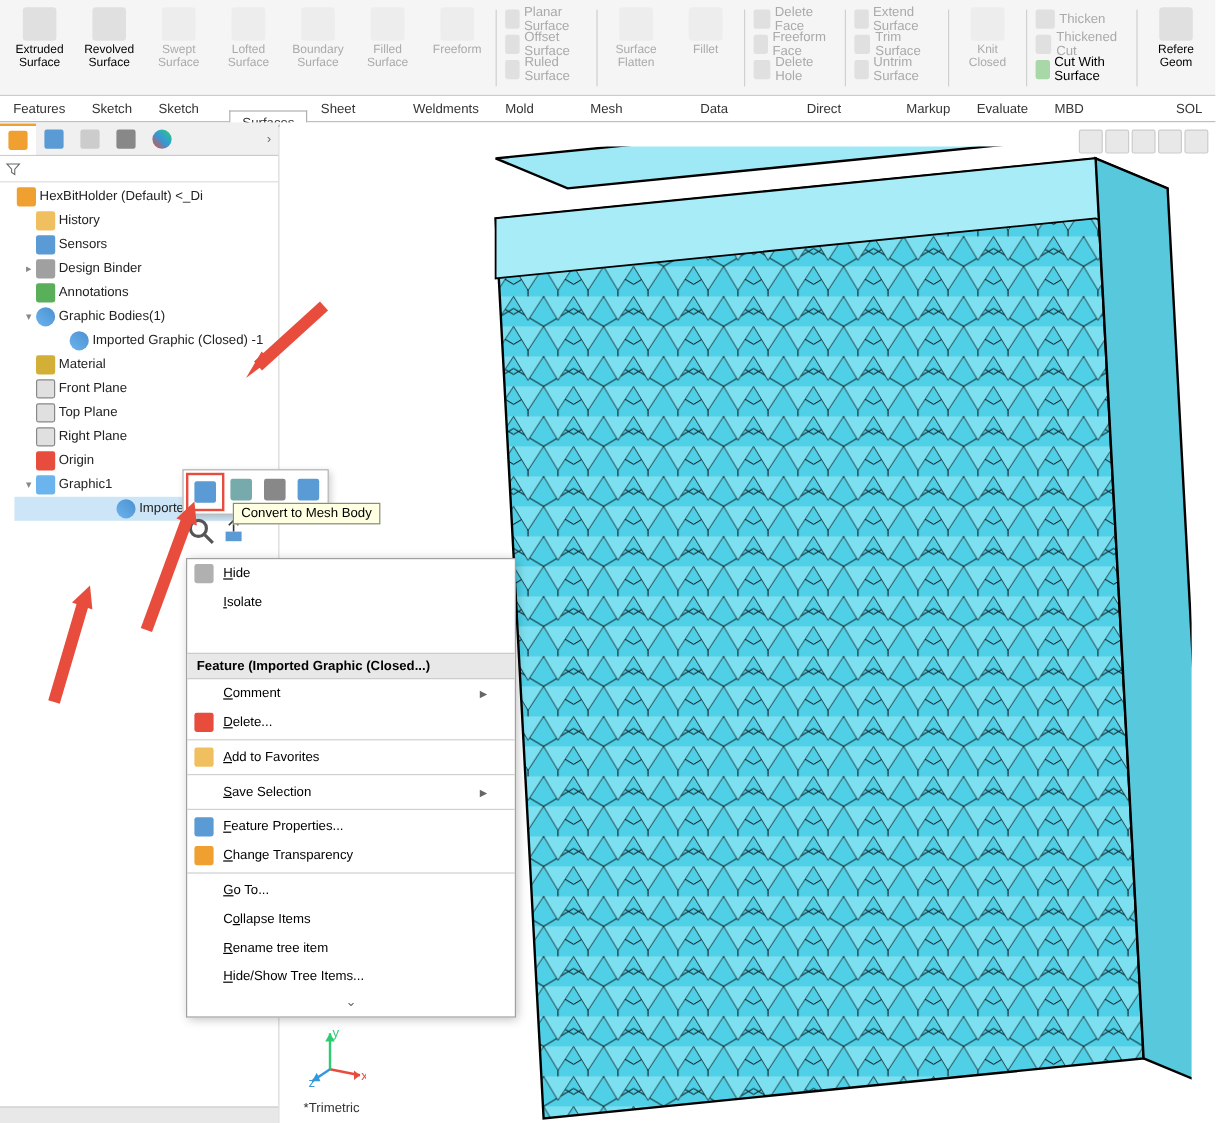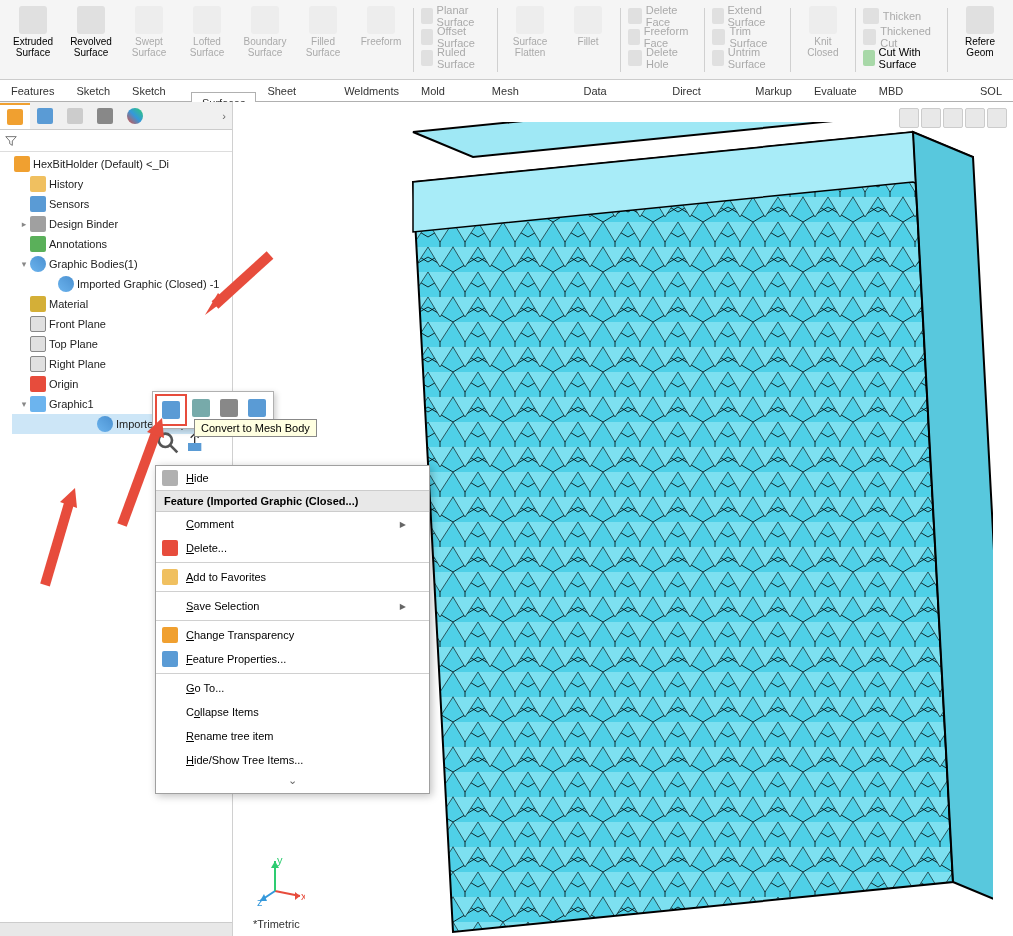--- a/index.html
+++ b/index.html
@@ -80,21 +80,21 @@
 .popup-tb-row2 .btn { width:24px; height:24px; cursor:pointer; }
 
 .tooltip { position:absolute; left:194px; top:419px; background:#ffffe1; border:1px solid #888; padding:2px 6px; font-size:11px; z-index:70; }
 
 
 .ctxmenu { position:absolute; left:155px; top:465px; width:275px; background:#fff; border:1px solid #a0a0a0; box-shadow:2px 2px 8px rgba(0,0,0,.25); z-index:50; padding-bottom:4px; }
 .ctxmenu .ci { display:flex; align-items:center; height:24px; padding:0 23px 0 30px; position:relative; cursor:pointer; font-size:11px; }
 .ctxmenu .ci .ic { position:absolute; left:6px; width:16px; height:16px; border-radius:2px; }
 .ctxmenu .ci .arr { margin-left:auto; color:#666; font-size:8px; }
 .ctxmenu .ci .u { text-decoration:underline; }
-.ctxmenu .chead { background:#e8e8e8; font-weight:bold; height:22px; display:flex; align-items:center; padding:0 8px; font-size:11px; border-top:1px solid #ccc; border-bottom:1px solid #ccc; }
+.ctxmenu .chead { background:#e8e8e8; font-weight:bold; height:22px; display:flex; align-items:center; padding:0 8px; font-size:11px; border-top:1px solid #ccc; border-bottom:1px solid #ccc;margin-top:30px; }
 .ctxmenu .sep { height:1px; background:#d0d0d0; margin:2px 0; }
 .ctxmenu .expand { text-align:center; padding:2px; cursor:pointer; color:#666; }
 
 
 .arrow { position:absolute; z-index:80; pointer-events:none; }
 </style>
 </head>
 <body>
 
 <div class="ribbon">
@@ -417,20 +417,23 @@
         <path d="M8 9 L8 2 M5 5 L8 2 L11 5" stroke="#333" fill="none"></path>
       </svg></div>
 </div>
 <div class="tooltip">Convert to Mesh Body</div>
 
 <div class="ctxmenu">
   <div class="ci">
       <div class="ic" style="background:#b0b0b0"></div>
       <span><span class="u">H</span>ide</span>
     </div>
+  <div class="ci">
+      <span><span class="u">I</span>solate</span>
+    </div>
   <div class="chead">Feature (Imported Graphic (Closed...)</div>
   <div class="ci">
       <span><span class="u">C</span>omment</span>
       <span class="arr">▶</span>
     </div>
   <div class="ci">
       <div class="ic" style="background:#e74c3c"></div>
       <span><span class="u">D</span>elete...</span>
     </div>
   <div class="sep"></div>
@@ -438,26 +441,26 @@
       <div class="ic" style="background:#f0c060"></div>
       <span><span class="u">A</span>dd to Favorites</span>
     </div>
   <div class="sep"></div>
   <div class="ci">
       <span><span class="u">S</span>ave Selection</span>
       <span class="arr">▶</span>
     </div>
   <div class="sep"></div>
   <div class="ci">
+      <div class="ic" style="background:#5a9bd5"></div>
+      <span><span class="u">F</span>eature Properties...</span>
+    </div>
+  <div class="ci">
       <div class="ic" style="background:#f0a030"></div>
       <span><span class="u">C</span>hange Transparency</span>
-    </div>
-  <div class="ci">
-      <div class="ic" style="background:#5a9bd5"></div>
-      <span><span class="u">F</span>eature Properties...</span>
     </div>
   <div class="sep"></div>
   <div class="ci">
       <span><span class="u">G</span>o To...</span>
     </div>
   <div class="ci">
       <span>C<span class="u">o</span>llapse Items</span>
     </div>
   <div class="ci">
       <span><span class="u">R</span>ename tree item</span>

